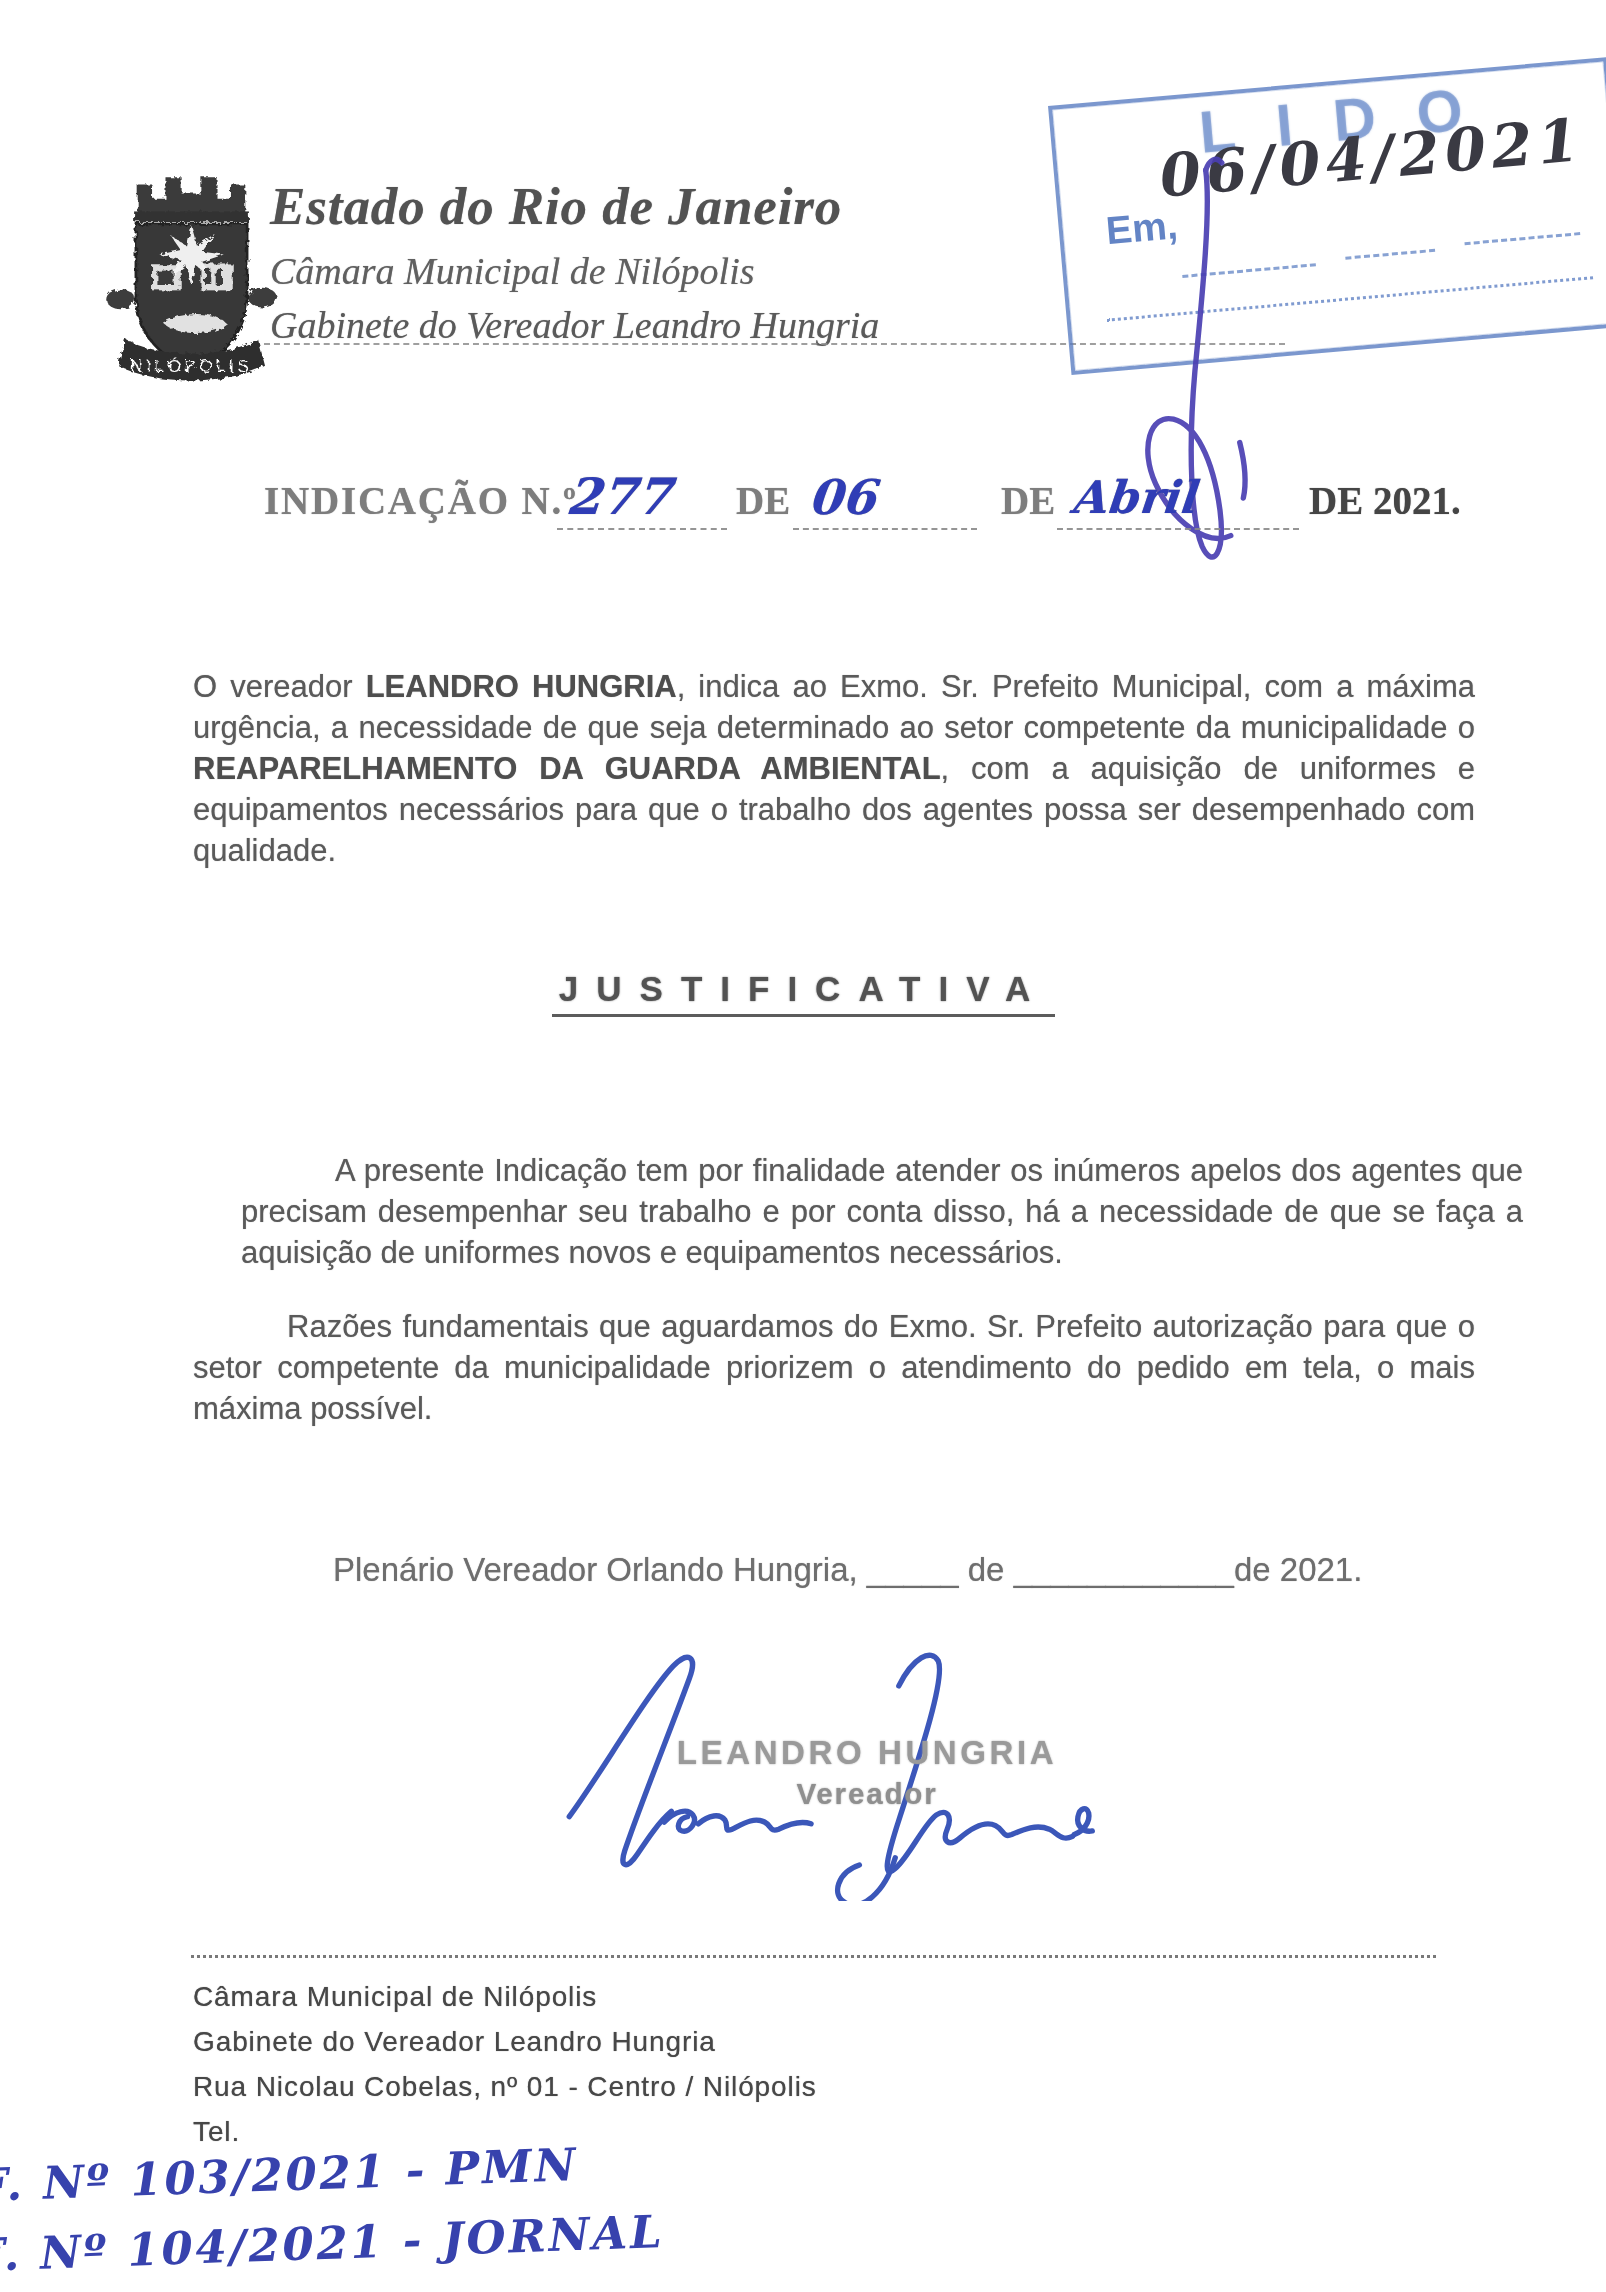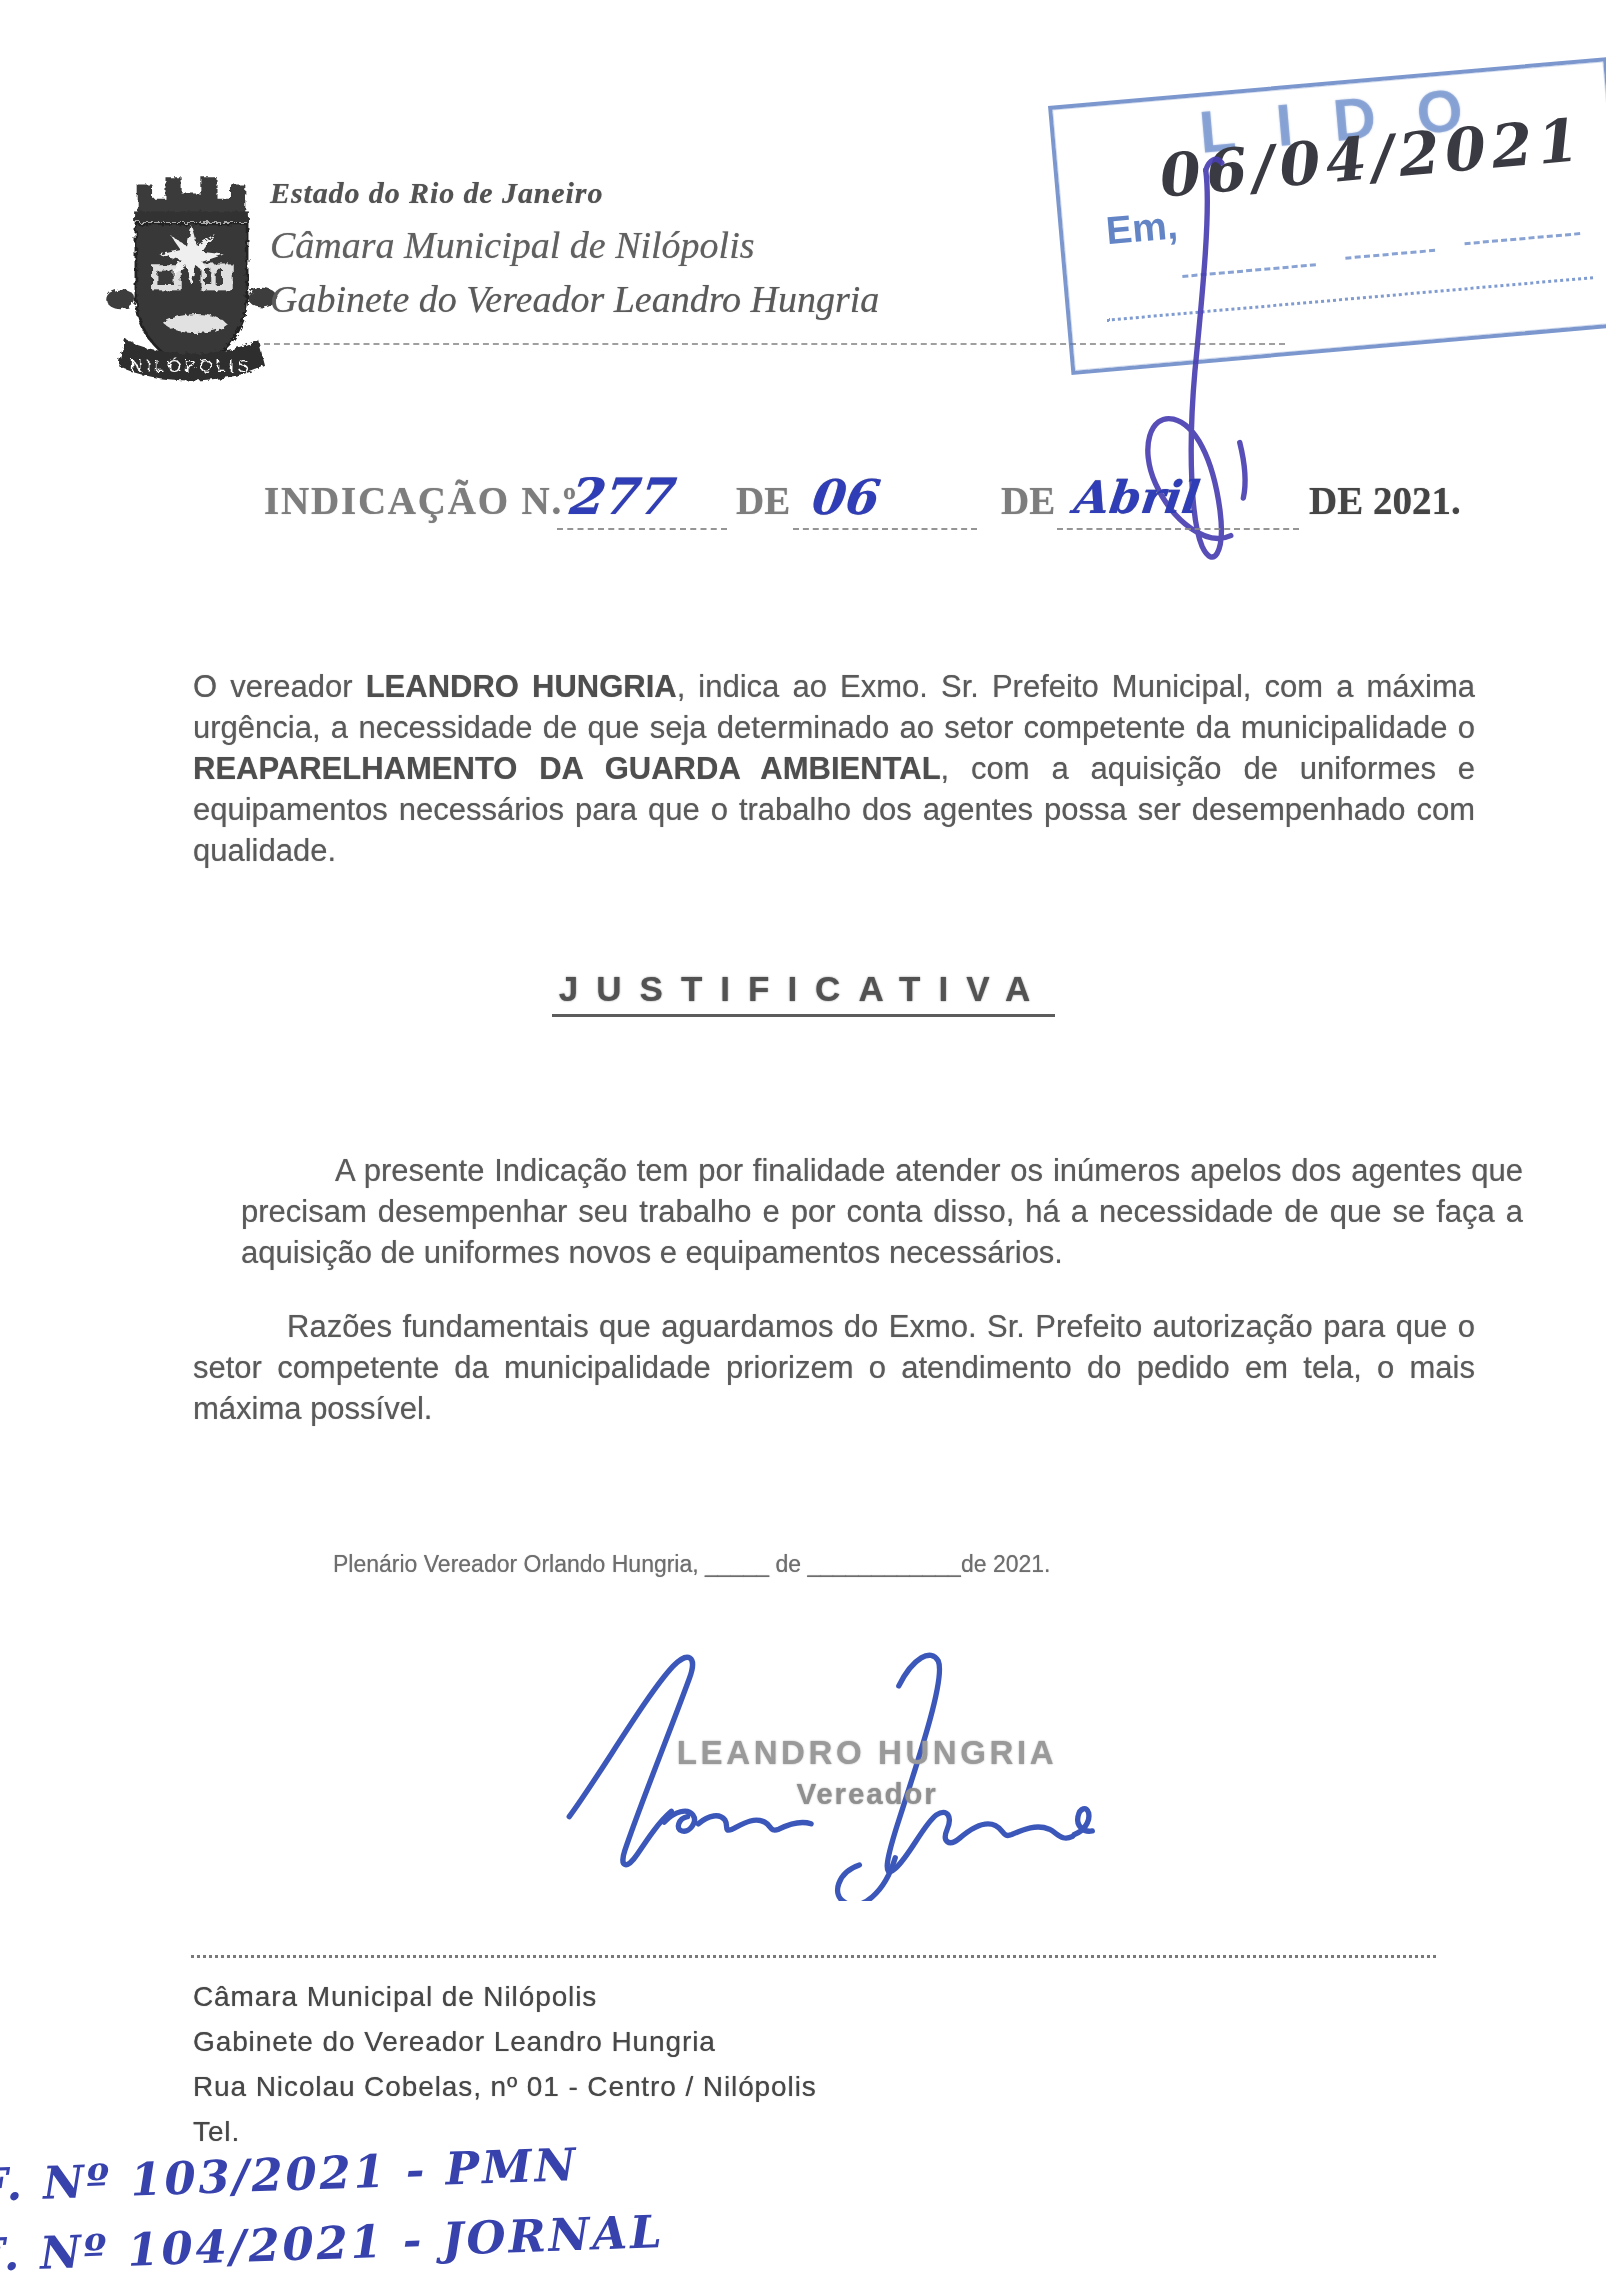--- a/index.html
+++ b/index.html
@@ -5,21 +5,21 @@
   html,body{margin:0;padding:0;background:#e8e8e8;}
   .page{
     position:relative;width:1607px;height:2293px;background:#ffffff;
     overflow:hidden;font-family:"Liberation Sans",sans-serif;
   }
   
   .crest{position:absolute;left:100px;top:163px;}
   .header-text{position:absolute;left:270px;top:176px;color:#5c5c5c;
     font-family:"Liberation Serif",serif;font-style:italic;
     text-shadow:0 0 0.9px rgba(100,100,100,.7);}
-  .ht1{font-size:30px;font-weight:700;letter-spacing:0.9px;margin:0 0 12.5px 0;color:#525252;}
+  .ht1{font-size:53px;font-weight:700;letter-spacing:0.9px;margin:0 0 12.5px 0;color:#525252;}
   .ht2{font-size:38px;font-weight:400;margin:0 0 10.7px 0;color:#606060;}
   .ht3{font-size:38px;font-weight:400;margin:0;color:#5a5a5a;}
   .header-rule{position:absolute;left:264px;top:343px;width:1021px;height:0;
     border-top:2.7px dashed #8f8f8f;opacity:.85;}
   
   .stamp{position:absolute;left:1048px;top:106px;width:553px;height:262px;
     border:4.5px solid rgba(86,122,192,.78);transform:rotate(-5deg);
     transform-origin:left top;box-shadow:inset 0 0 0 0.9px rgba(86,122,192,.25);}
   .stamp-word{position:absolute;left:0;right:0;top:1.8px;text-align:center;
     font-size:59px;font-weight:700;letter-spacing:41px;text-indent:41px;
@@ -56,21 +56,21 @@
   .body-par{position:absolute;left:193px;width:1282px;font-size:31px;line-height:41px;
     color:#5a5a5a;text-align:justify;text-shadow:0 0 0.9px rgba(110,110,110,.75);}
   .p-main{top:666px;}
   .p-main b{color:#4e4e4e;}
   .just-head{position:absolute;left:0;top:969px;width:1607px;text-align:center;}
   .just-head span{display:inline-block;font-size:35px;font-weight:700;
     letter-spacing:18px;color:#525252;border-bottom:3.6px solid #5c5c5c;
     padding:0 7.2px 5.4px 7.2px;text-shadow:0 0 1.8px rgba(80,80,80,.8);text-align:center;}
   .p-j1{top:1150px;text-indent:94px;margin-left:48px;}
   .p-j2{top:1306px;text-indent:94px;}
-  .plenary{position:absolute;left:333px;top:1551px;font-size:23px;color:#6e6e6e;
+  .plenary{position:absolute;left:333px;top:1551px;font-size:33px;color:#6e6e6e;
     text-shadow:0 0 0.9px rgba(120,120,120,.8);white-space:nowrap;}
   
   .sig-name{position:absolute;left:0;top:1734px;width:1734px;text-align:center;
     font-size:33px;font-weight:700;letter-spacing:3.6px;color:#9a9a9a;
     text-shadow:0 0 1.8px rgba(150,150,150,.9);}
   .sig-role{position:absolute;left:0;top:1777px;width:1734px;text-align:center;
     font-size:29.6px;font-weight:700;letter-spacing:1.8px;color:#8f8f8f;
     text-shadow:0 0 1.8px rgba(150,150,150,.9);}
   
   .footer-rule{position:absolute;left:191px;top:1955px;width:1245px;

